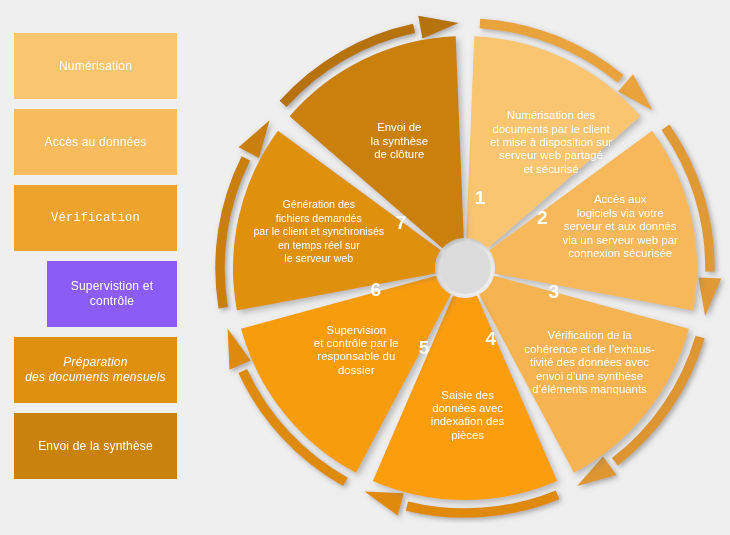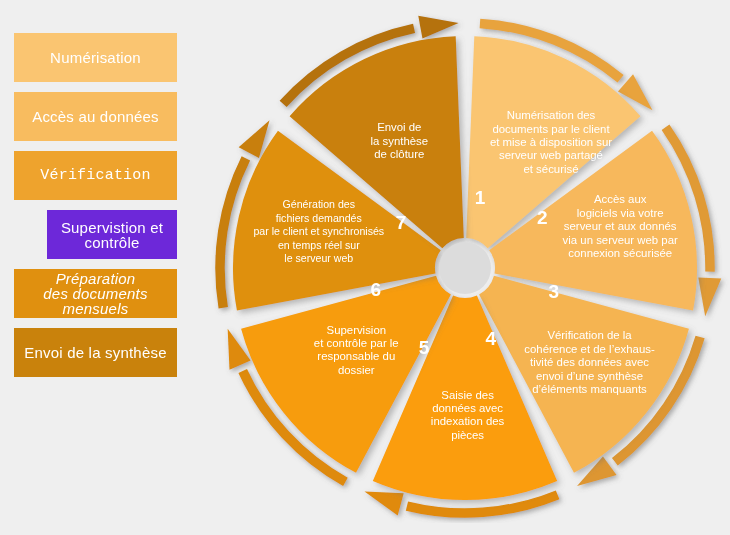--- a/index.html
+++ b/index.html
@@ -14,25 +14,25 @@
   #root{position:relative;width:730px;height:535px;}
 
   
   #sidebar{
     position:absolute;left:14px;top:33px;
     width:163px;
     display:flex;flex-direction:column;
     gap:10px;
   }
   .side-item{
-    height:49px;
+    height:66px;
     display:flex;align-items:center;justify-content:center;
     text-align:center;
     color:#ffffff;
-    font-size:15px;
+    font-size:12px;
     line-height:15px;
     letter-spacing:.2px;
     padding:0 6px;
     box-sizing:border-box;
     user-select:none;
   }
 
   
   #wheel-wrap{
     position:absolute;
@@ -62,21 +62,21 @@
   <div id="sidebar">
       <div class="side-item" style="background: rgb(250, 197, 113);">
         <span>Numérisation</span>
       </div>
       <div class="side-item" style="background: rgb(248, 188, 95);">
         <span>Accès au données</span>
       </div>
       <div class="side-item" style="background: rgb(238, 163, 45); font-family: Liberation Mono, monospace;">
         <span>Vérification</span>
       </div>
-      <div class="side-item" style="background: #6d28d9; margin-left: 33px;">
+      <div class="side-item" style="background: #8b5cf6; margin-left: 33px;">
         <span>Supervistion et contrôle</span>
       </div>
       <div class="side-item" style="background: rgb(224, 144, 15); font-style: italic;">
         <span>Préparation<br>des documents mensuels</span>
       </div>
       <div class="side-item" style="background: rgb(201, 130, 12);">
         <span>Envoi de la synthèse</span>
       </div>
     </div>
 

